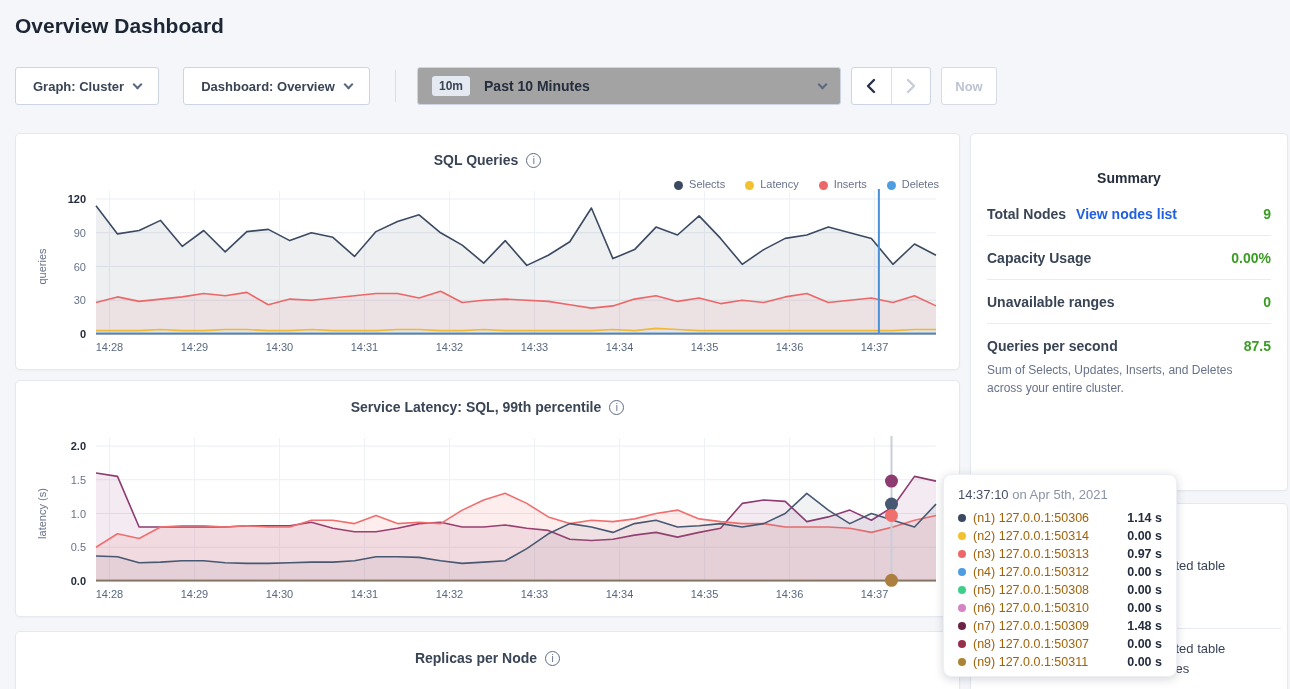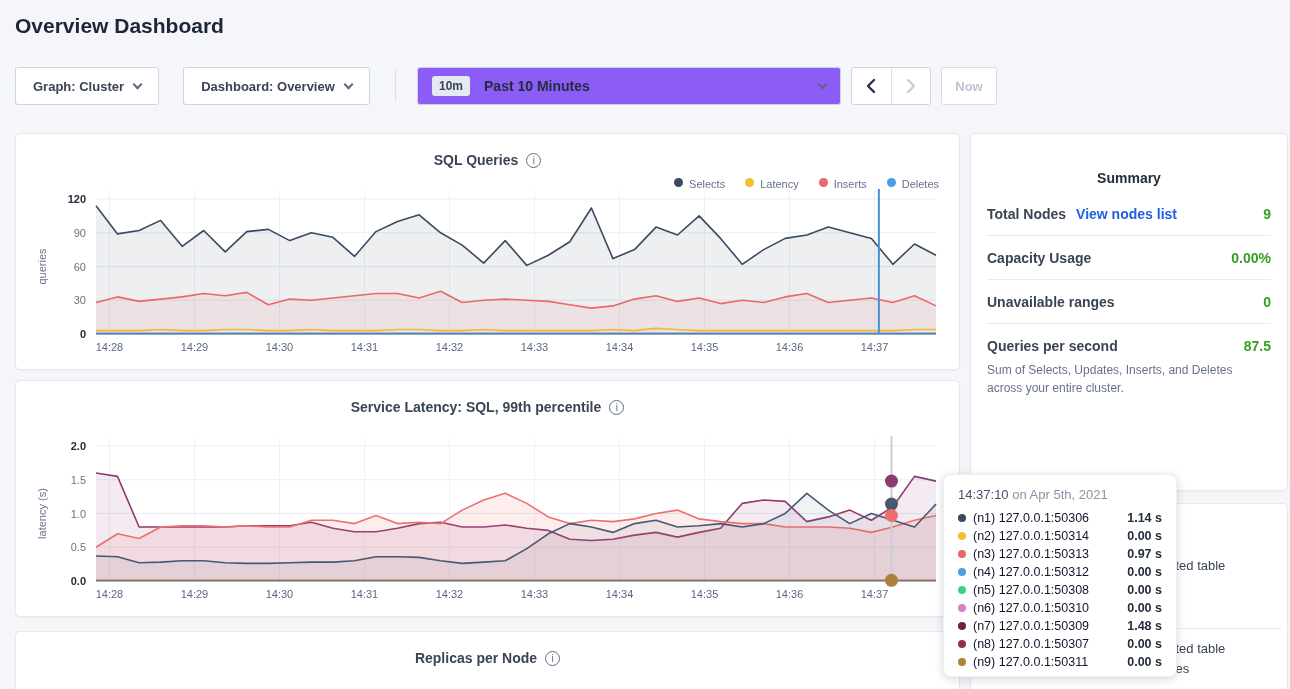--- a/index.html
+++ b/index.html
@@ -7,40 +7,40 @@
   #app { position:relative; width:1290px; height:689px; background:#f4f6f9; overflow:hidden; color:#394455; }
 
   .page-title { position:absolute; left:15px; top:14px; font-size:21px; font-weight:bold; color:#1c2634; }
 
   
   .ctrl-btn { position:absolute; top:67px; height:38px; background:#fff; border:1px solid #cdd4e2; border-radius:3px;
               display:flex; align-items:center; justify-content:center; font-size:13px; font-weight:bold; color:#394455; cursor:pointer; }
   .chev-down { display:inline-block; width:7px; height:7px; border-right:2px solid #5a6880; border-bottom:2px solid #5a6880;
                transform:rotate(45deg); margin-left:10px; position:relative; top:-2px; }
   .ctrl-divider { position:absolute; left:395px; top:70px; width:1px; height:32px; background:#d9dee8; }
-  .time-picker { position:absolute; left:417px; top:67px; width:424px; height:38px; background:#8b5cf6; border:1px solid #cdd4e2;
+  .time-picker { position:absolute; left:417px; top:67px; width:424px; height:38px; background:#a3a3a3; border:1px solid #cdd4e2;
                  border-radius:3px; display:flex; align-items:center; padding:0 14px; cursor:pointer; }
   .time-badge { background:#e4e9f2; border-radius:3px; font-size:12px; font-weight:bold; color:#394455; padding:3px 7px; margin-right:14px; }
   .time-label { font-size:14px; font-weight:bold; color:#242d3d; flex:1; }
   .arrow-group { position:absolute; left:851px; top:67px; width:80px; height:38px; background:#fff; border:1px solid #cdd4e2;
                  border-radius:3px; display:flex; }
   .arrow-cell { width:40px; display:flex; align-items:center; justify-content:center; cursor:pointer; }
   .arrow-cell + .arrow-cell { border-left:1px solid #d9dee8; }
   .arrow-prev { color:#273247; }
   .arrow-next { color:#c7cdd9; }
   .now-btn { position:absolute; left:941px; top:67px; width:56px; height:38px; background:#fff; border:1px solid #d6dbe6;
              border-radius:3px; font-size:13px; font-weight:bold; color:#bcc3d1; display:flex; align-items:center; justify-content:center; }
 
   .card { position:absolute; background:#fff; border:1px solid #e4e9ef; border-radius:5px; box-shadow:0 1px 2px rgba(30,40,60,.03); }
   .chart-card-title { text-align:center; padding-top:18px; font-size:14px; font-weight:bold; color:#394455; }
   .info-icon { display:inline-block; width:15px; height:15px; border:1px solid #5f6d85; border-radius:50%;
                font-size:10px; font-weight:normal; color:#5f6d85; line-height:13px; text-align:center; margin-left:8px; vertical-align:1px; }
 
   .legend { position:absolute; right:20px; top:44px; display:flex; gap:20px; }
-  .legend-item { display:flex; align-items:flex-start; gap:6px; font-size:11px; color:#67728a; }
+  .legend-item { display:flex; align-items:flex-end; gap:6px; font-size:11px; color:#67728a; }
   .legend-dot { width:9px; height:9px; border-radius:50%; }
 
   .chart-svg { position:absolute; left:0; top:52px; }
 
   
   .summary-card { left:970px; top:133px; width:318px; height:358px; padding:16px 16px; }
   .summary-title { text-align:center; font-size:14px; font-weight:bold; color:#242d3d; padding:20px 0 6px; }
   .sum-row { padding:14px 0 13px; border-bottom:1px solid #e8ecf1; }
   .sum-row:last-child { border-bottom:none; }
   .sum-head { display:flex; align-items:baseline; }
@@ -55,21 +55,21 @@
   .event-divider { position:absolute; left:16px; right:6px; height:1px; background:#e8ecf1; }
 
   
   .tooltip { position:absolute; left:943px; top:474px; width:234px; height:203px; background:#fff; border-radius:8px;
              box-shadow:0 2px 10px rgba(20,30,50,.18); border:1px solid #eceff4; padding:12px 14px 10px; z-index:10; }
   .tt-head { font-size:13px; margin-bottom:7px; }
   .tt-time { color:#475067; }
   .tt-date { color:#8a93a6; }
   .tt-row { display:flex; align-items:center; gap:7px; height:18px; font-size:12.5px; }
   .tt-dot { width:8px; height:8px; border-radius:50%; flex:none; }
-  .tt-label { color:#0f172a; white-space:nowrap;text-align:center; }
+  .tt-label { color:#a16207; white-space:nowrap;text-align:center; }
   .tt-value { margin-left:auto; font-weight:bold; color:#242d3d; }
 </style>
 </head>
 <body>
 
 <div id="app">
 
   <div class="page-title">Overview Dashboard</div>
 
   <div class="ctrl-btn" style="left:15px; width:144px;">

